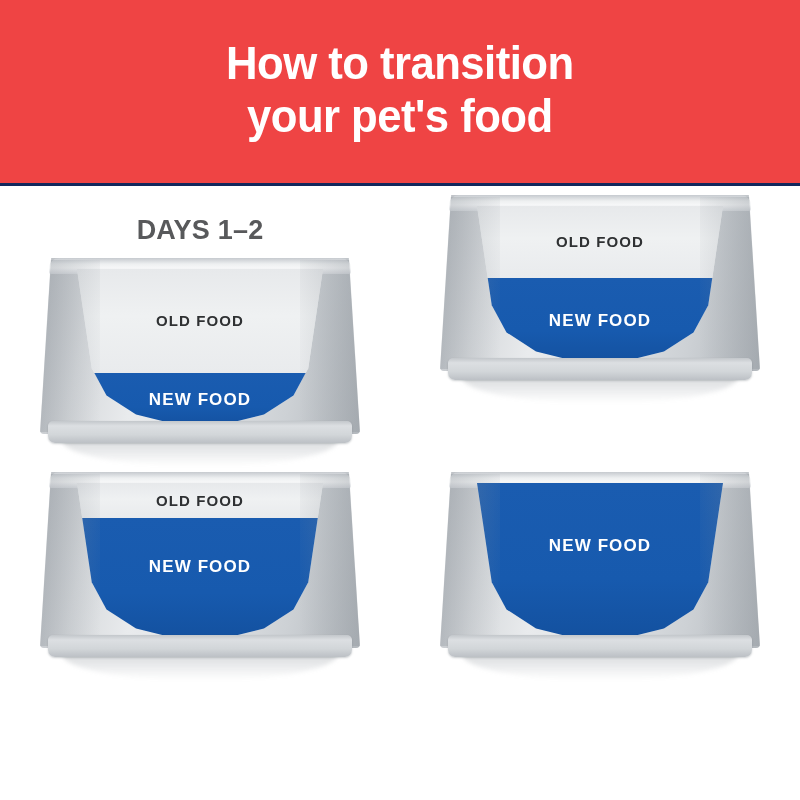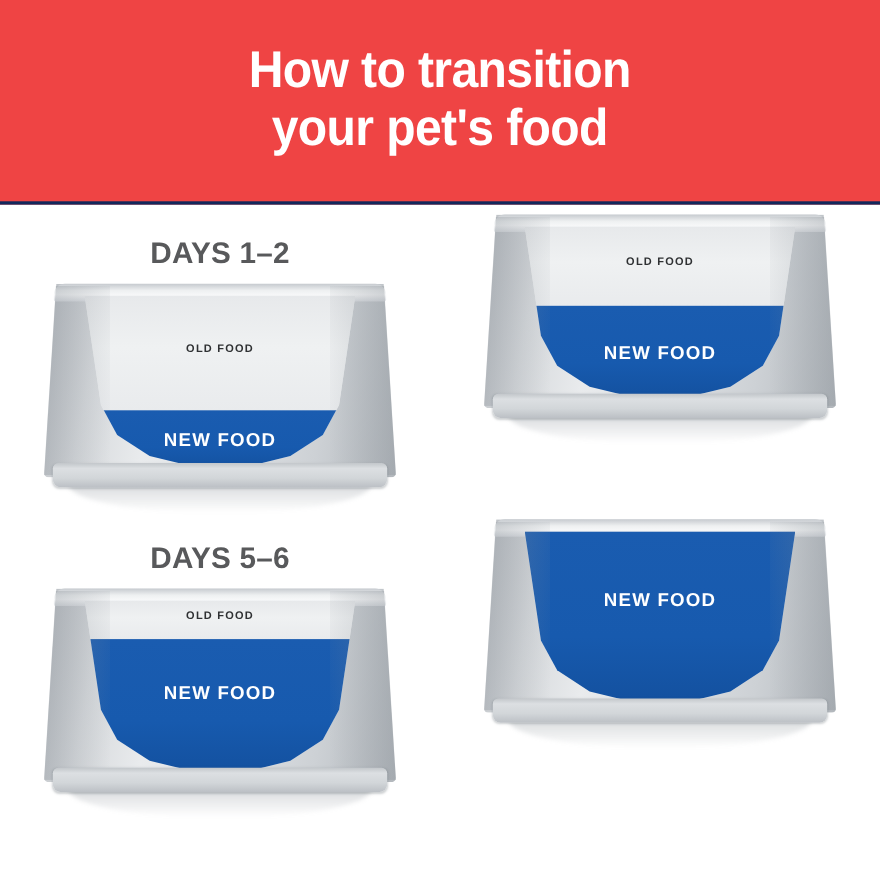--- a/index.html
+++ b/index.html
@@ -149,21 +149,21 @@
 
   .food-label {
     position: absolute;
     left: 0; right: 0;
     text-align: center;
     font-weight: bold;
     letter-spacing: 1.1px;
   }
   .label-old {
     color: #2f3133;
-    font-size: 10px;
+    font-size: 15px;
   }
   .label-new {
     color: #ffffff;
     font-size: 17px;
   }
 
   
   .bowl-base {
     position: absolute;
     left: 8px;
@@ -238,21 +238,20 @@
             <span class="food-label label-new" style="top: 33px;">NEW FOOD</span>
           </div>
         </div>
         <div class="wall-left"></div>
         <div class="wall-right"></div>
         <div class="bowl-base"></div>
       </div>
     </div>
 
     <div class="cell">
-      <div class="step-title">DAYS 5–6</div>
       <div class="bowl-wrap">
         <div class="bowl-shadow"></div>
         <div class="bowl-body"></div>
         <div class="bowl-rim"></div>
         <div class="bowl-cavity">
           <div class="cavity-old" style="height: 35px; display: block;">
             <span class="food-label label-old" style="top: 8.5px;">OLD FOOD</span>
           </div>
           <div class="cavity-new" style="height: 125px; display: block;">
             <span class="food-label label-new" style="top: 39px;">NEW FOOD</span>

